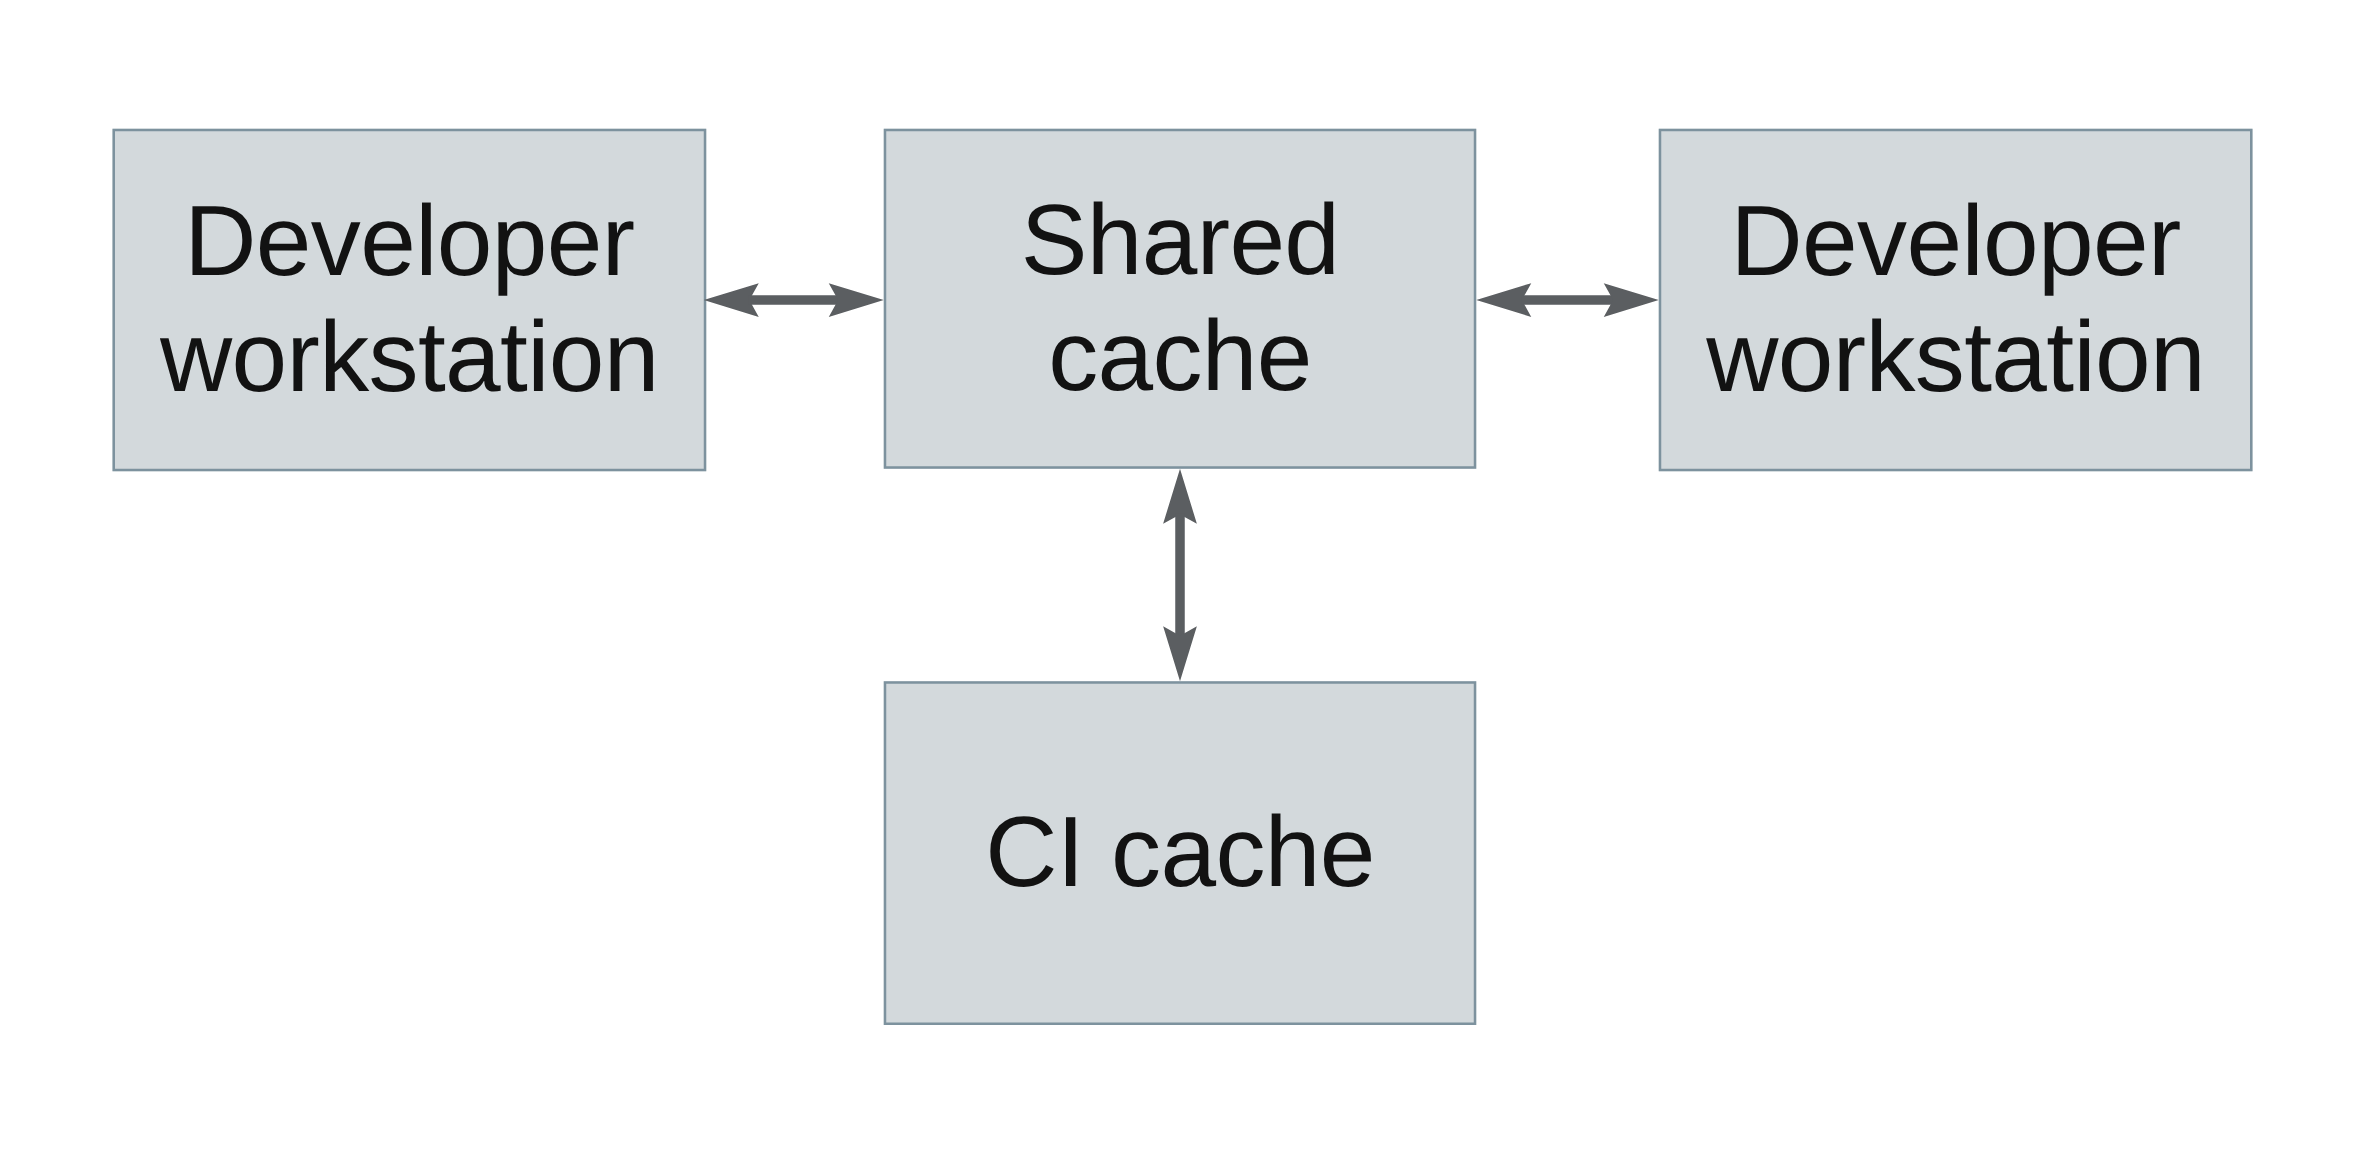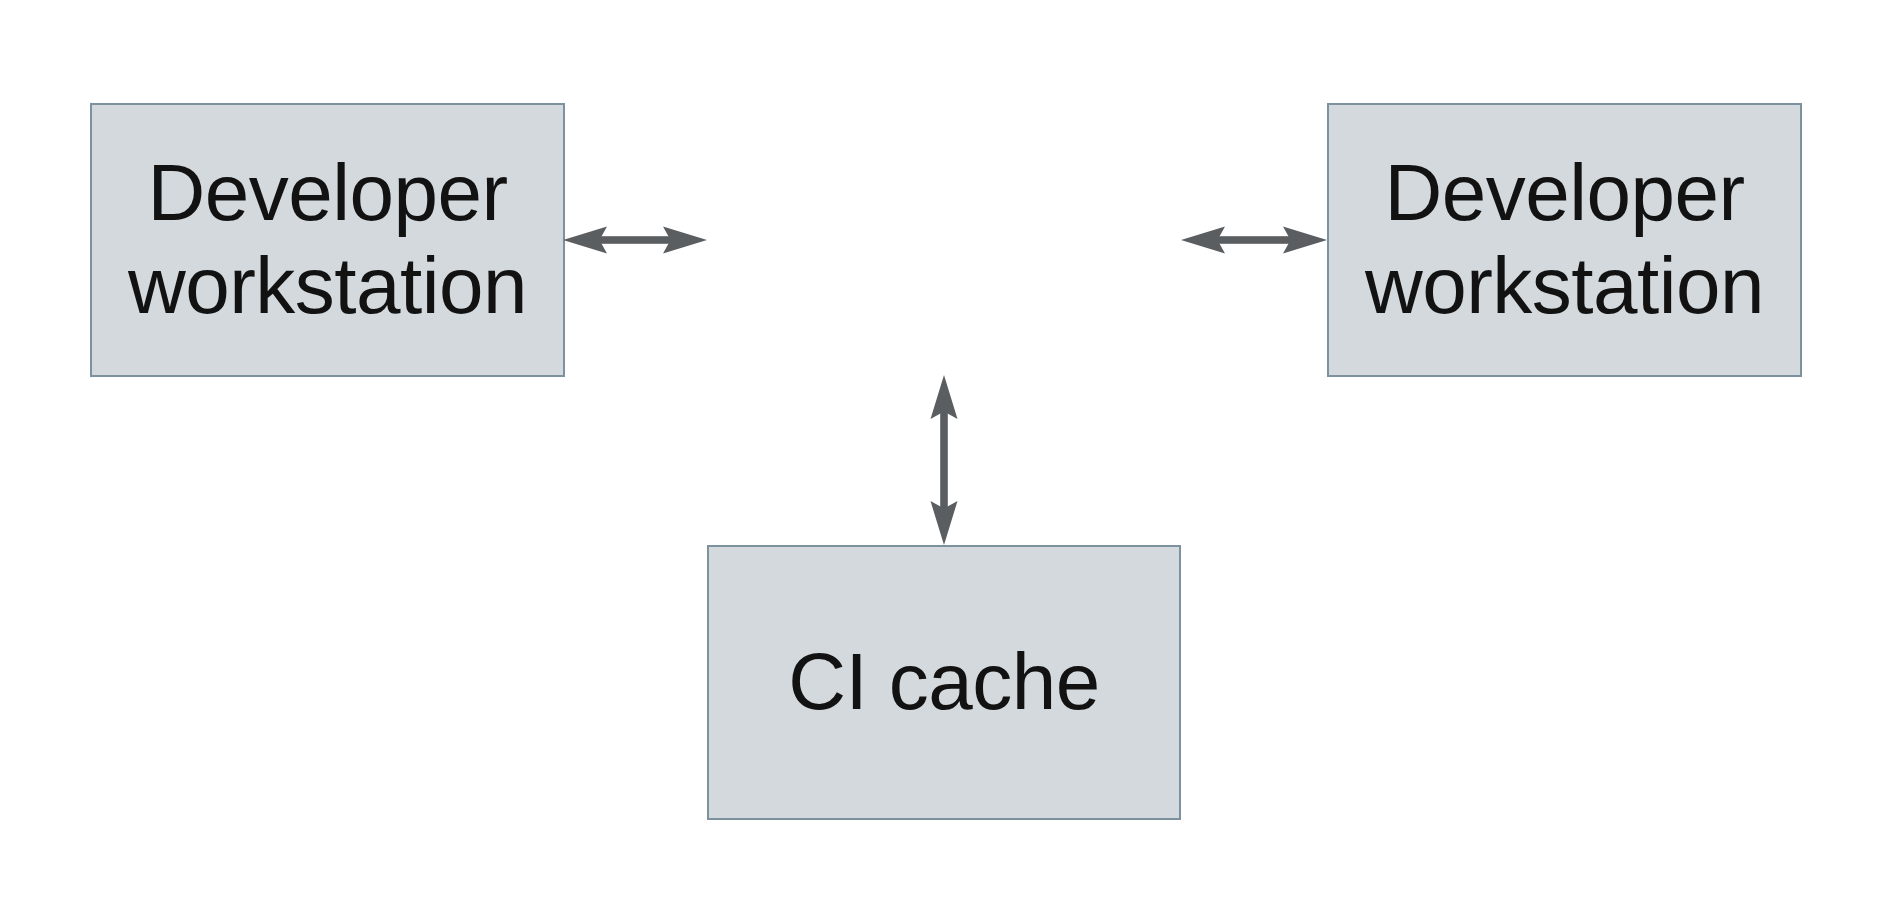--- a/index.html
+++ b/index.html
@@ -45,20 +45,24 @@
 </head>
 <body>
 
 <div class="canvas">
 
   <div class="node node-workstation-left">
     <span>Developer
 workstation</span>
   </div>
 
+  <div class="node node-shared-cache">
+    <span>Shared
+cache</span>
+  </div>
 
   <div class="node node-workstation-right">
     <span>Developer
 workstation</span>
   </div>
 
   <div class="node node-ci-server">
     <span>CI cache</span>
   </div>
 

